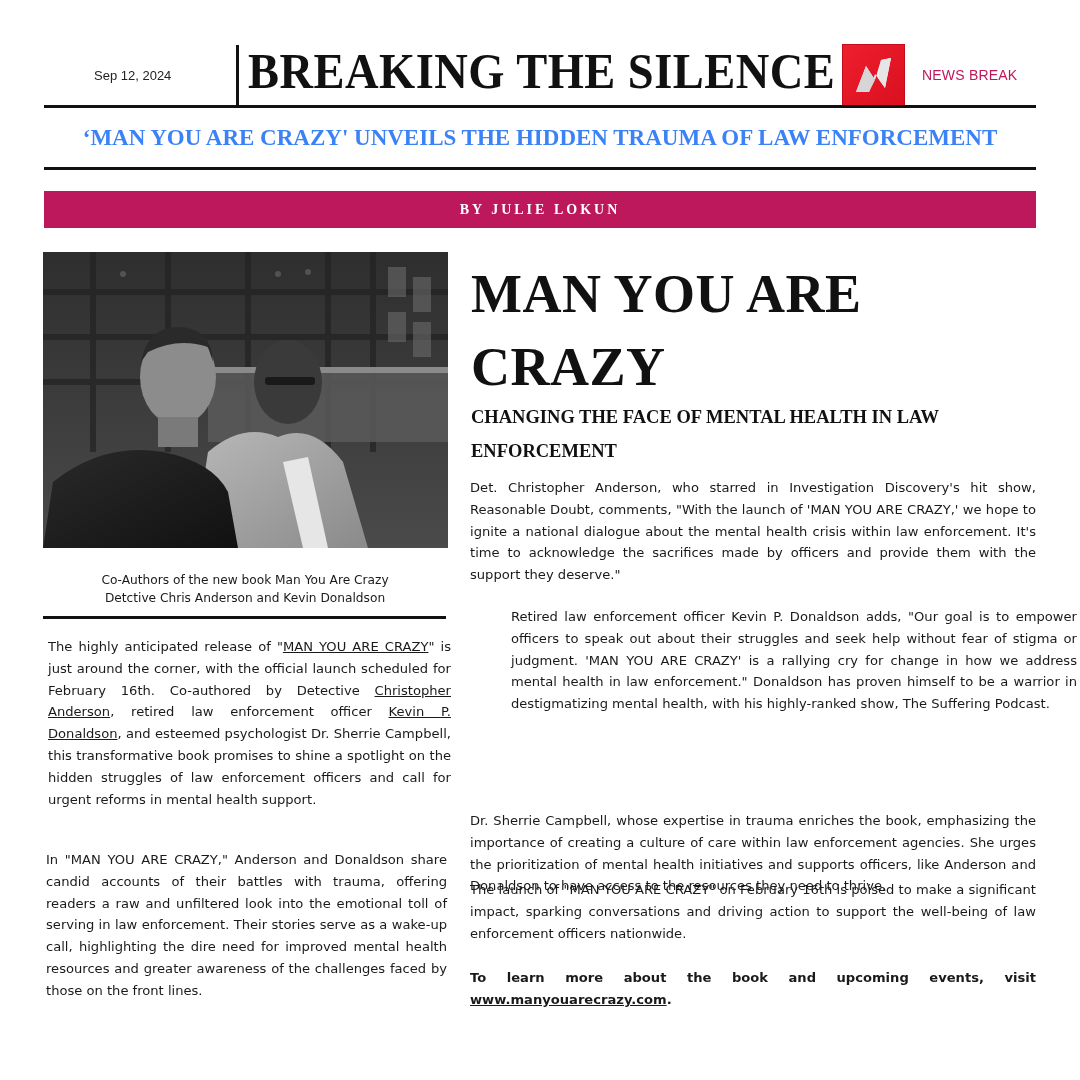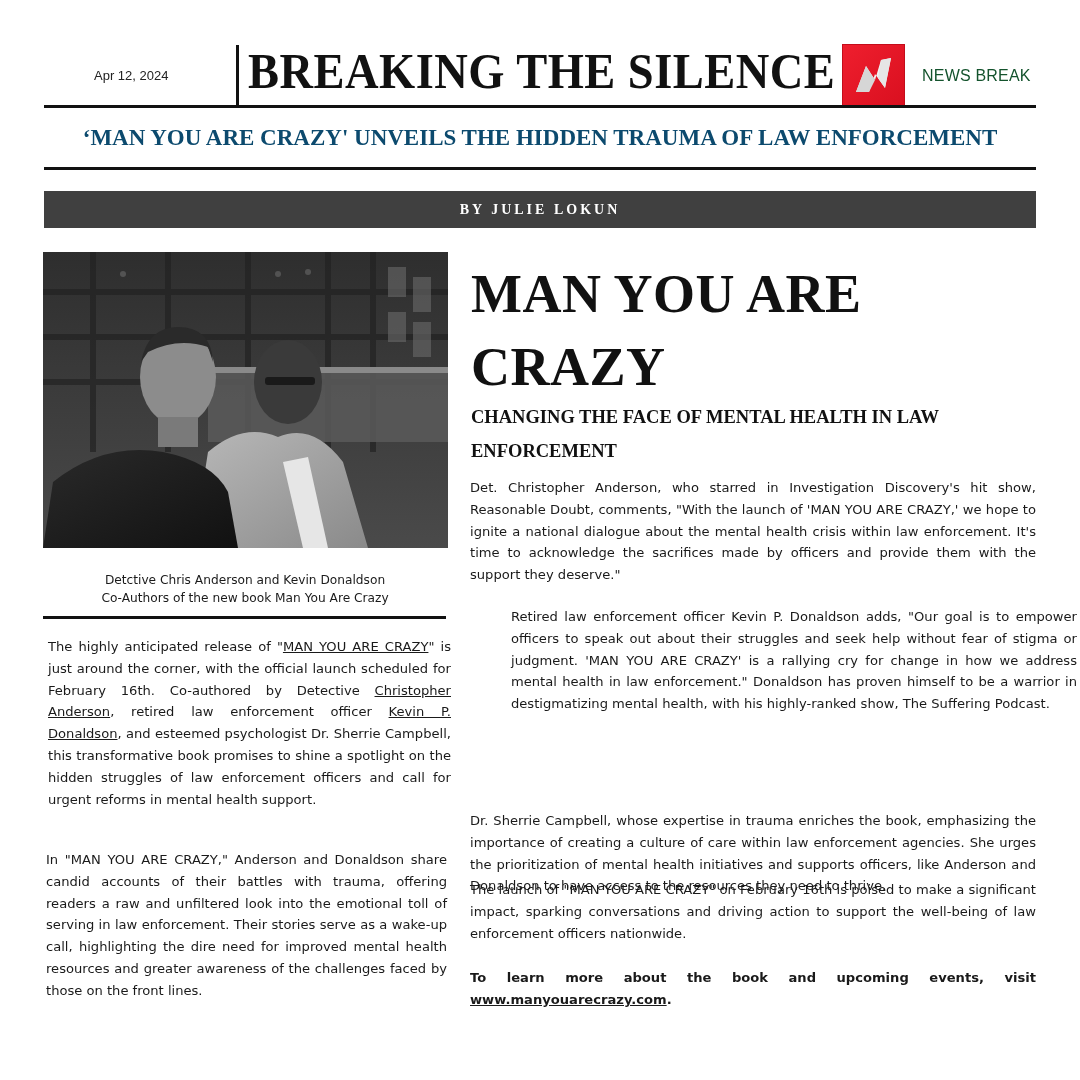--- a/index.html
+++ b/index.html
@@ -44,48 +44,48 @@
     .logo {
       left: 842px; top: 44px;
       width: 63px; height: 63px;
       background: linear-gradient(135deg, #ef1f2e 0%, #d90f1f 100%);
       box-shadow: inset 0 0 0 1px #c40d1b;
     }
     .logo svg { display: block; }
     .brand {
       left: 922px; top: 67px;
       font-family: "Liberation Sans", sans-serif;
-      font-size: 16px;
-      color: #14532d;
+      font-size: 14px;
+      color: #be185d;
       letter-spacing: 0.2px;
     }
     .rule1 {
       left: 44px; top: 105px;
       width: 992px; height: 3px;
       background: #111;
     }
     .subhead {
       left: 44px; top: 125px;
       width: 992px;
       text-align: center;
       font-family: "Liberation Serif", serif;
       font-weight: bold;
       font-size: 23px;
-      color: #0c4a6e;
+      color: #3b82f6;
       white-space: nowrap;
     }
     .rule2 {
       left: 44px; top: 167px;
       width: 992px; height: 3px;
       background: #111;
     }
     .byline-bar {
       left: 44px; top: 191px;
       width: 992px; height: 37px;
-      background: #404040;
+      background: #be185d;
       color: #fff;
       text-align: center;
       line-height: 37px;
       font-family: "Liberation Serif", serif;
       font-weight: bold;
       font-size: 14px;
       letter-spacing: 3px;
     }
 
     
@@ -148,21 +148,21 @@
     .right-p4 { left: 470px; top: 879px; width: 566px; }
     .right-p5 { left: 470px; top: 967px; width: 566px; font-weight: bold; }
 
     .u { text-decoration: underline; }
     a.u { color: #1a1a1a; }
     .last-line-justify { text-align-last: justify; }
   </style>
 </head>
 <body>
 
-<div class="abs date">Apr 12, 2024</div>
+<div class="abs date">Sep 12, 2024</div>
 <div class="abs vline"></div>
 <div class="abs mast-title">BREAKING THE SILENCE</div>
 <div class="abs logo">
   <svg width="63" height="63" viewBox="0 0 63 63">
     <polygon points="14,48 24,22 33,36 39,16 49,14 43,44 33,30 27,48" fill="#f2f2f2"></polygon>
     <polygon points="24,22 33,36 27,48 14,48" fill="#d6d6d6"></polygon>
     <polygon points="39,16 49,14 43,44 36,34" fill="#e6e6e6"></polygon>
   </svg>
 </div>
 <div class="abs brand">NEWS BREAK</div>
@@ -219,22 +219,22 @@
     <ellipse cx="245" cy="130" rx="34" ry="42" fill="#3a3a3a"></ellipse>
     <rect x="222" y="125" width="50" height="8" fill="#1a1a1a" rx="3"></rect>
 
     <path d="M0 296 L10 230 Q60 190 120 200 Q170 210 185 240 L195 296 Z" fill="url(#blazerL)"></path>
     <ellipse cx="135" cy="125" rx="38" ry="48" fill="#8c8c8c"></ellipse>
     <path d="M98 110 Q105 75 135 75 Q168 75 170 110 L165 95 Q135 85 105 100 Z" fill="#2a2a2a"></path>
     <rect x="115" y="165" width="40" height="30" fill="#7a7a7a"></rect>
   </svg>
 </div>
 <div class="abs caption">
+  <div>Co-Authors of the new book Man You Are Crazy</div>
   <div>Detctive Chris Anderson and Kevin Donaldson</div>
-  <div>Co-Authors of the new book Man You Are Crazy</div>
 </div>
 <div class="abs caption-rule"></div>
 
 <p class="abs para left-p1"><span>The highly anticipated release of "</span><a class="u">MAN YOU ARE CRAZY</a><span>" is just around the corner, with the official launch scheduled for February 16th. Co-authored by Detective </span><a class="u">Christopher Anderson</a><span>, retired law enforcement officer </span><a class="u">Kevin P. Donaldson</a><span>, and esteemed psychologist Dr. Sherrie Campbell, this transformative book promises to shine a spotlight on the hidden struggles of law enforcement officers and call for urgent reforms in mental health support.</span></p>
 
 <p class="abs para left-p2">In "MAN YOU ARE CRAZY," Anderson and Donaldson share candid accounts of their battles with trauma, offering readers a raw and unfiltered look into the emotional toll of serving in law enforcement. Their stories serve as a wake-up call, highlighting the dire need for improved mental health resources and greater awareness of the challenges faced by those on the front lines.</p>
 
 <div class="abs right-title">MAN YOU ARE CRAZY</div>
 <div class="abs right-sub">CHANGING THE FACE OF MENTAL HEALTH IN LAW ENFORCEMENT</div>
 

